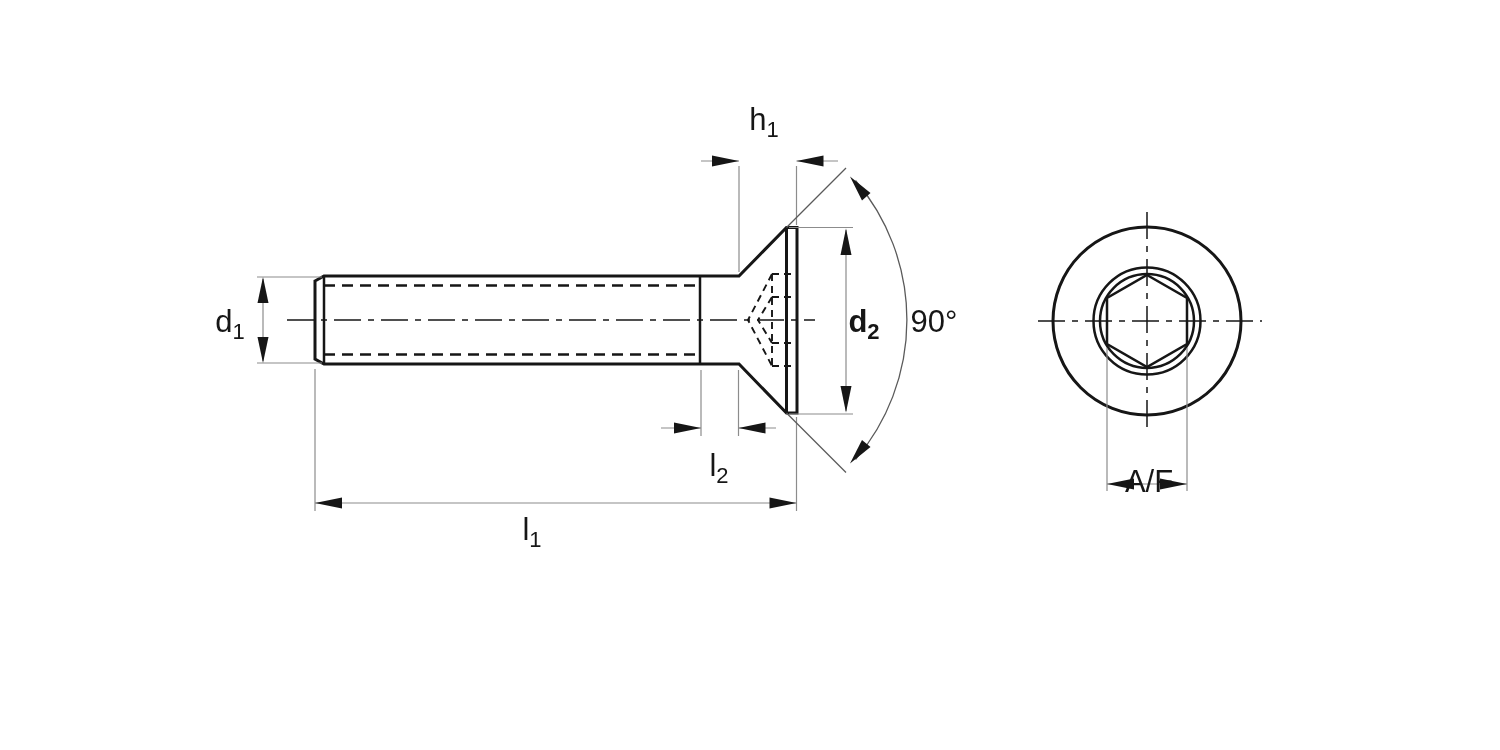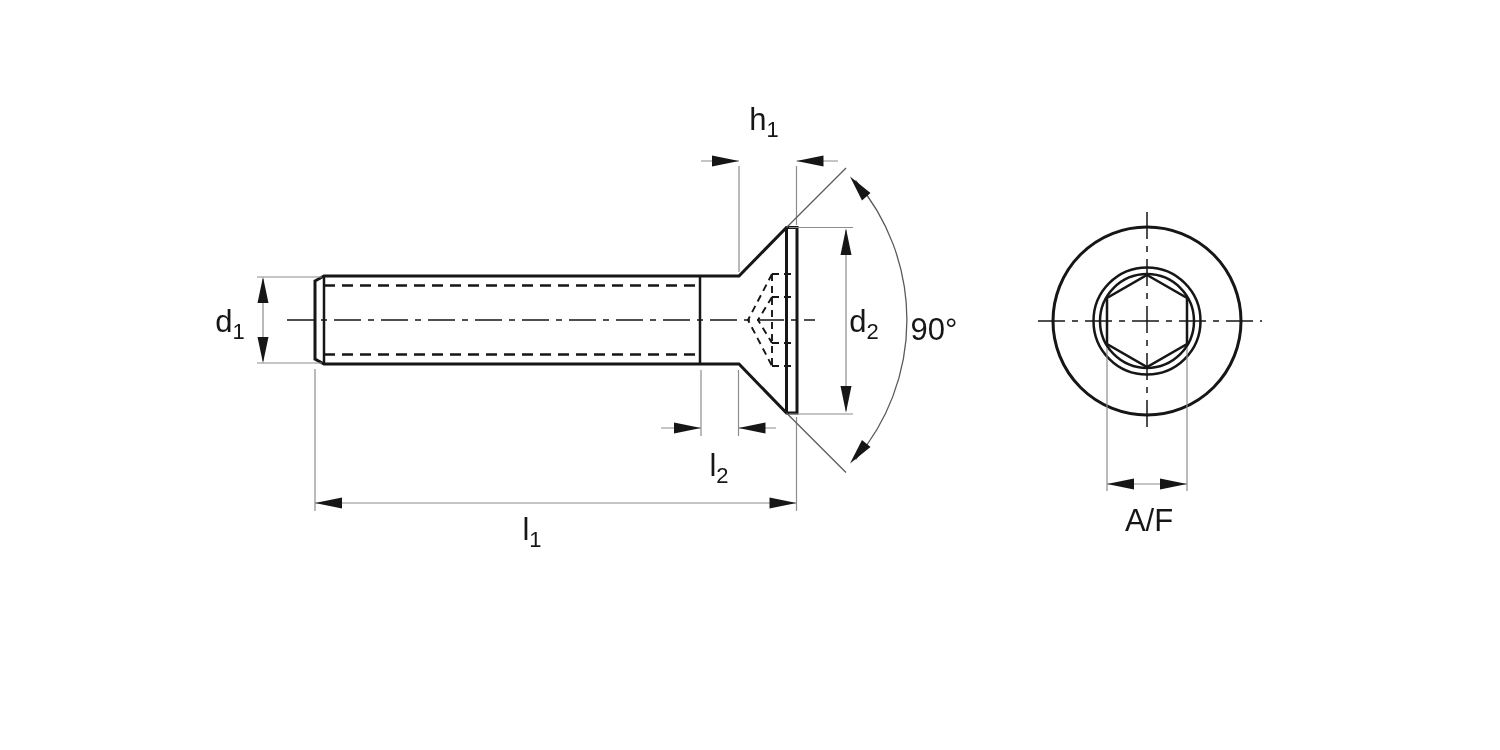--- a/index.html
+++ b/index.html
@@ -127,23 +127,23 @@
         <polygon class="arrow" points="1107,484 1134,478.5 1134,489.5"></polygon>
         <polygon class="arrow" points="1187,484 1160,478.5 1160,489.5"></polygon>
       </g>
     </g>
   </svg>
 
   <div class="dim-label" style="left:230px; top:321px;"><span>d</span><span class="lbl-sub">1</span></div>
 
   <div class="dim-label" style="left:764px; top:119px;"><span>h</span><span class="lbl-sub">1</span></div>
 
-  <div class="dim-label" style="left:864px; top:321px;"><span>d</span><span class="lbl-sub">2</span></div>
+  <div class="dim-label" style="left:864px; top:321px;font-weight:bold;"><span>d</span><span class="lbl-sub">2</span></div>
 
-  <div class="dim-label" style="left:934px; top:321px;margin-top:8px;"><span>90°</span></div>
+  <div class="dim-label" style="left:934px; top:321px;"><span>90°</span></div>
 
   <div class="dim-label" style="left:719px; top:465px;"><span>l</span><span class="lbl-sub">2</span></div>
 
   <div class="dim-label" style="left:532px; top:529px;"><span>l</span><span class="lbl-sub">1</span></div>
 
-  <div class="dim-label" style="left:1149px; top:520px;"><span>A/F</span></div>
+  <div class="dim-label" style="left:1149px; top:481px;"><span>A/F</span></div>
 
 </div>
 
 </body></html>

